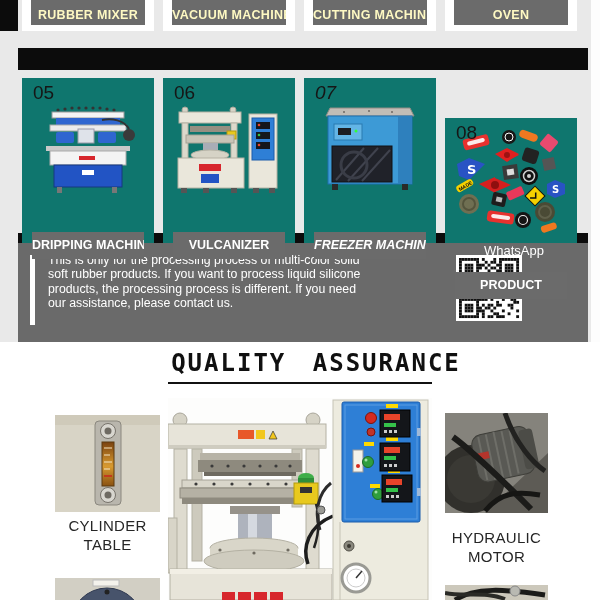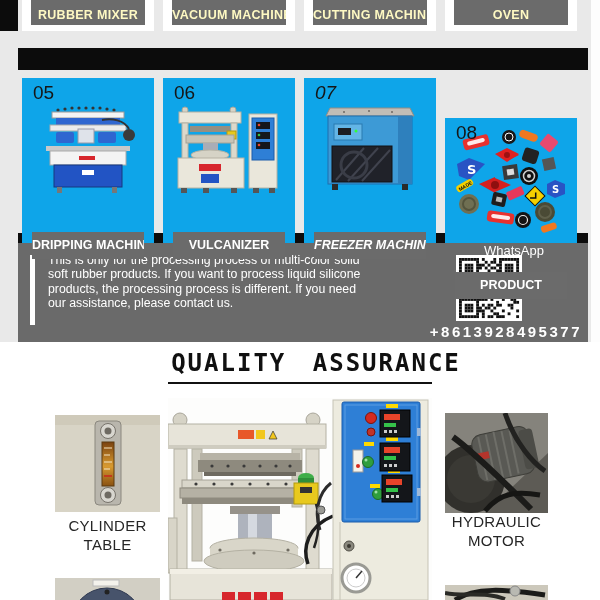--- a/index.html
+++ b/index.html
@@ -12,21 +12,21 @@
   
   .tcard{position:absolute;top:0;height:31px;background:#fff;}
   .tbtn{position:absolute;left:9px;right:9px;top:0;height:25px;background:#6b6b6b;
         color:#fef9c3;font-weight:bold;font-size:12.5px;line-height:30px;text-align:center;
         letter-spacing:.3px;white-space:nowrap;overflow:hidden;}
 
   .bar-a{position:absolute;left:18px;top:48px;width:570px;height:22px;background:#0c0c0c;}
   .bar-b{position:absolute;left:18px;top:233px;width:570px;height:10px;background:#0c0c0c;}
 
   
-  .scard{position:absolute;top:78px;height:188px;background:#0ea5e9;}
+  .scard{position:absolute;top:78px;height:188px;background:#0f766e;}
   .snum{position:absolute;top:4px;left:11px;font-size:19px;color:#161616;z-index:3;}
   .simg{position:absolute;top:24px;left:50%;transform:translateX(-50%);z-index:1;}
   .simg-full{position:absolute;top:10px;left:50%;transform:translateX(-50%);z-index:1;}
   .sbtn{position:absolute;left:10px;right:10px;bottom:7px;height:27px;background:#6b6b6b;
         color:#fff;font-weight:bold;font-size:12.5px;line-height:27px;text-align:center;
         white-space:nowrap;overflow:hidden;z-index:4;}
 
   
   .notice{position:absolute;left:18px;top:243px;width:570px;height:99px;background:#6a6a6a;}
   .nbar{position:absolute;left:12px;top:12px;width:5px;height:70px;background:#fff;}
@@ -465,21 +465,20 @@
           <rect x="31.599999999999998" y="60.199999999999996" width="2.86" height="2.86" fill="#111"></rect>
           <rect x="34.459999999999994" y="60.199999999999996" width="2.86" height="2.86" fill="#111"></rect>
           <rect x="40.18" y="60.199999999999996" width="2.86" height="2.86" fill="#111"></rect>
           <rect x="43.04" y="60.199999999999996" width="2.86" height="2.86" fill="#111"></rect>
           <rect x="45.9" y="60.199999999999996" width="2.86" height="2.86" fill="#111"></rect>
           <rect x="60.199999999999996" y="60.199999999999996" width="2.86" height="2.86" fill="#111"></rect>
           <circle cx="33" cy="33" r="7" fill="#161616"></circle>
           <circle cx="33" cy="33" r="4.5" fill="none" stroke="#fff" stroke-width="1.4"></circle>
         </svg>
     </div>
-    <div class="phone">+8613928495377</div>
   </div>
 
   <div class="qa-title">QUALITY ASSURANCE</div>
   <div class="qa-underline"></div>
 
   <div class="feat-img" style="left:55px;top:415px;width:105px;height:97px;">
     <svg width="105" height="97" viewBox="0 0 105 97">
       <defs>
         <linearGradient id="amber" x1="0" y1="0" x2="0" y2="1">
           <stop offset="0" stop-color="#7a4210"></stop>
@@ -645,21 +644,21 @@
         <line x1="62" y1="19" x2="62" y2="65" stroke="#6e6e68" stroke-width="2"></line>
         <line x1="70" y1="20" x2="70" y2="64" stroke="#6e6e68" stroke-width="2"></line>
         <rect x="78" y="22" width="14" height="40" rx="4" fill="#4c4c47"></rect>
         <rect x="33" y="36" width="12" height="7" fill="#b5342c"></rect>
       </g>
       <path d="M8,24 C30,40 60,70 86,96" stroke="#1c1c1a" stroke-width="6" fill="none"></path>
       <path d="M60,0 C70,30 88,50 100,58" stroke="#222220" stroke-width="5" fill="none"></path>
       <path d="M40,98 C55,80 70,78 95,82" stroke="#161614" stroke-width="5" fill="none"></path>
     </svg>
   </div>
-  <div class="feat-label" style="left:445px;top:512px;width:103px;">
+  <div class="feat-label" style="left:445px;top:528px;width:103px;">
     <div>HYDRAULIC</div>
     <div>MOTOR</div>
   </div>
   <div class="feat-img" style="left:445px;top:585px;width:103px;height:15px;">
     <svg width="103" height="15" viewBox="0 0 103 15">
       <rect width="103" height="15" fill="#ccc8bb"></rect>
       <path d="M10,15 C30,2 60,4 100,10" stroke="#1b1b19" stroke-width="5" fill="none"></path>
       <path d="M0,8 C20,12 40,6 60,14" stroke="#2a2a26" stroke-width="4" fill="none"></path>
       <circle cx="70" cy="6" r="5" fill="#b9b9b2" stroke="#888"></circle>
     </svg>

